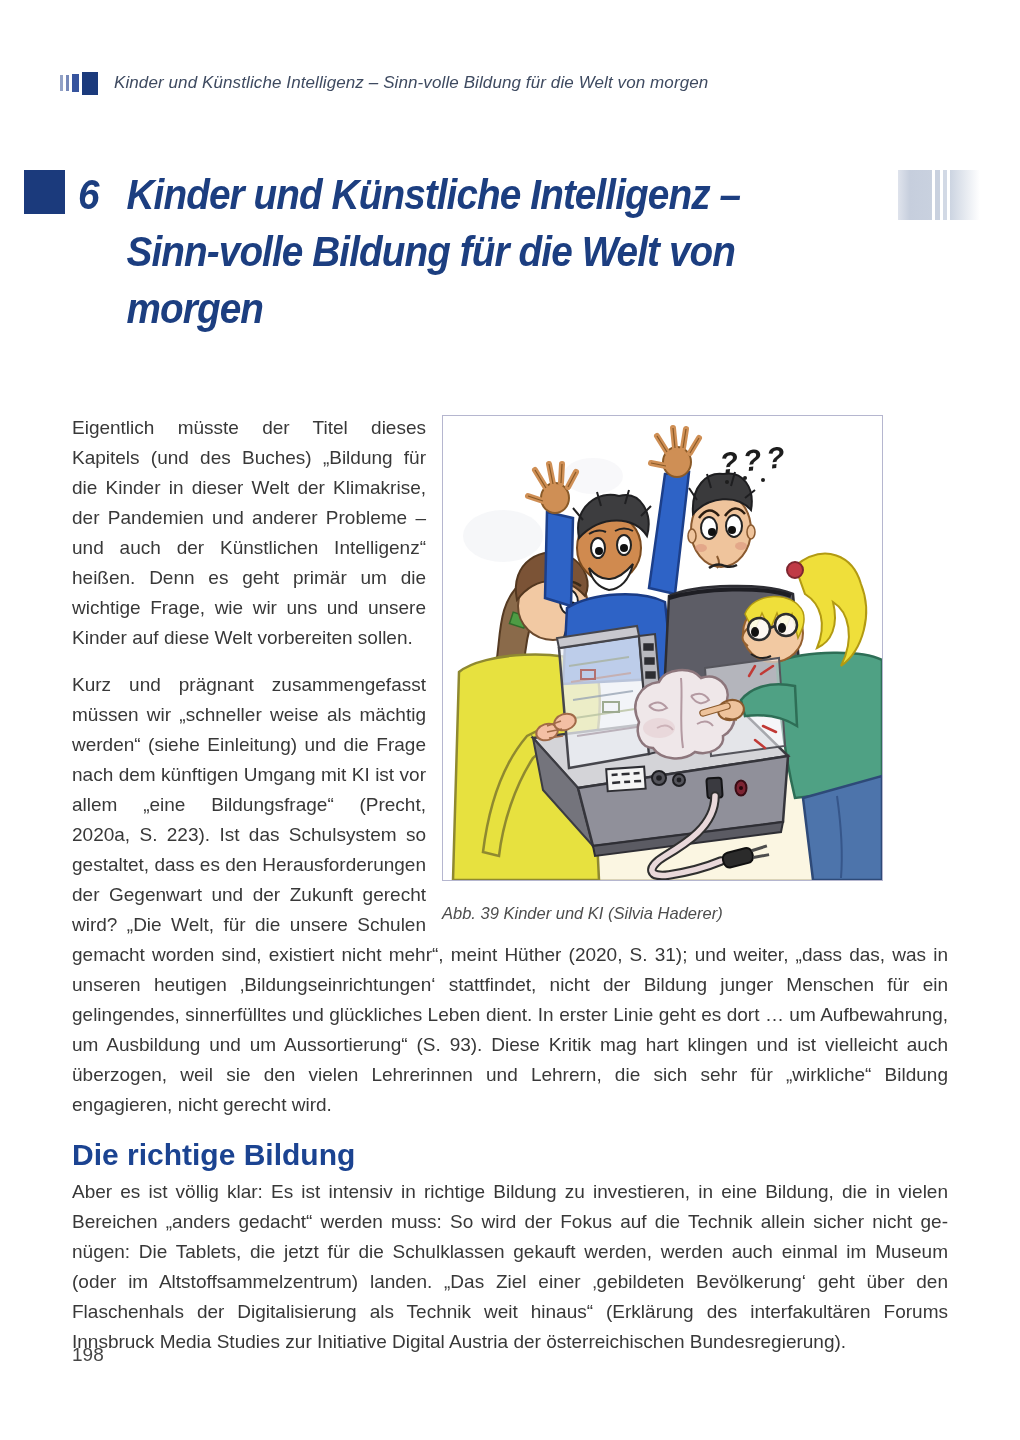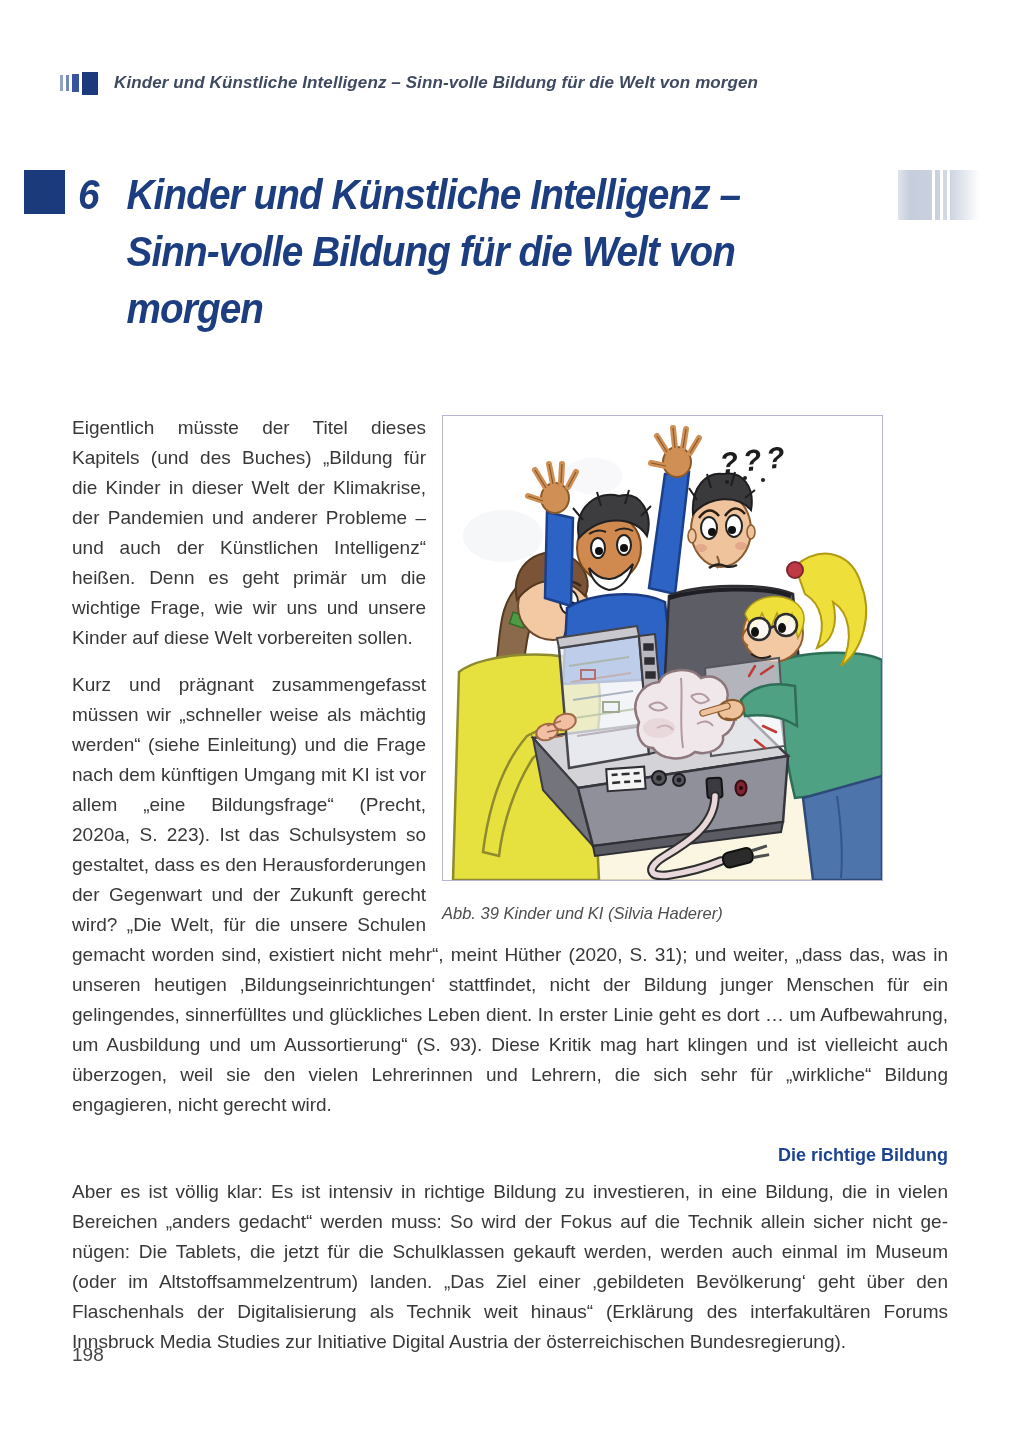--- a/index.html
+++ b/index.html
@@ -2,40 +2,40 @@
 <html lang="de"><head>
 <meta charset="utf-8">
 <style>
   html,body{margin:0;padding:0;background:#ffffff;}
   body{width:1020px;height:1440px;position:relative;overflow:hidden;
        font-family:"Liberation Sans",sans-serif;color:#383838;}
 
   
   .running-header{position:absolute;top:70px;left:60px;display:flex;align-items:center;gap:16px;}
   .running-header .bars{display:flex;align-items:center;gap:3px;height:26px;}
-  .running-title{font-style:italic;font-weight:700;font-size:17px;color:#3e4a60;letter-spacing:.1px;}
+  .running-title{font-style:italic;font-weight:400;font-size:17px;color:#3e4a60;letter-spacing:.1px;}
 
   
   .chapter-square{position:absolute;left:24px;top:170px;width:41px;height:44px;background:#1b3a7c;}
   .chapter-head{position:absolute;left:78px;top:166px;display:flex;gap:30px;
                 transform:scaleX(.9);transform-origin:left top;
                 font-style:italic;font-weight:700;color:#1c3e80;}
   .chapter-num{font-size:43px;line-height:57px;}
   .chapter-title{font-size:43px;line-height:57px;letter-spacing:-1px;}
   .deco-bars{position:absolute;left:898px;top:170px;}
 
   
   .content{position:absolute;left:72px;top:413px;width:876px;
            font-size:19px;line-height:30px;text-align:justify;}
   .content p{margin:0 0 17px 0;}
   figure.illustration{float:right;width:441px;margin:2px 65px 10px 16px;padding:0;}
   .figure-frame{width:439px;height:464px;border:1px solid #b5b6cf;background:#fff;}
   .figure-frame svg{display:block;}
   figcaption{font-style:italic;font-size:16.5px;color:#4d4d4d;margin-top:22px;line-height:20px;text-align:left;}
-  h3.subheading{font-size:18px;font-weight:700;color:#1b4391;margin:22px 0 9px 0;line-height:26px;text-align:right;}
+  h3.subheading{font-size:30px;font-weight:700;color:#1b4391;margin:22px 0 9px 0;line-height:26px;text-align:left;}
 
   .page-number{position:absolute;left:72px;top:1344px;font-size:19px;color:#454545;}
 </style>
 </head>
 <body>
 
 <div class="running-header">
   <div class="bars">
     <div style="width:3px;height:16px;background:#93a2c6"></div>
     <div style="width:3px;height:16px;background:#7688b8"></div>

